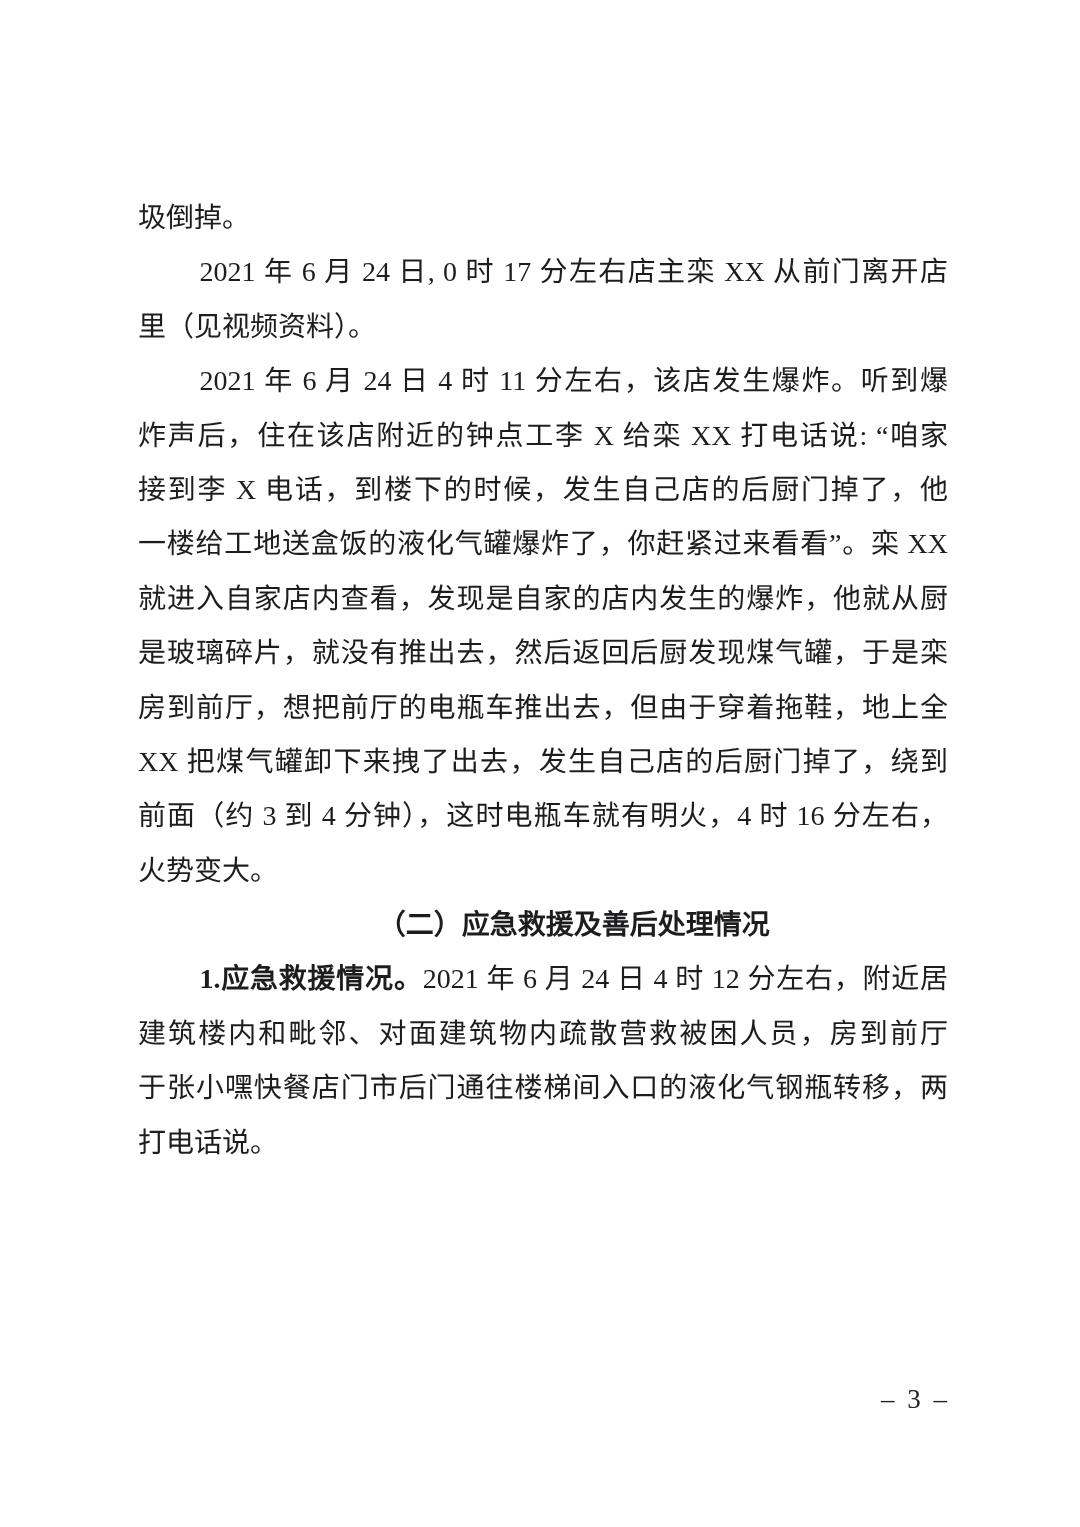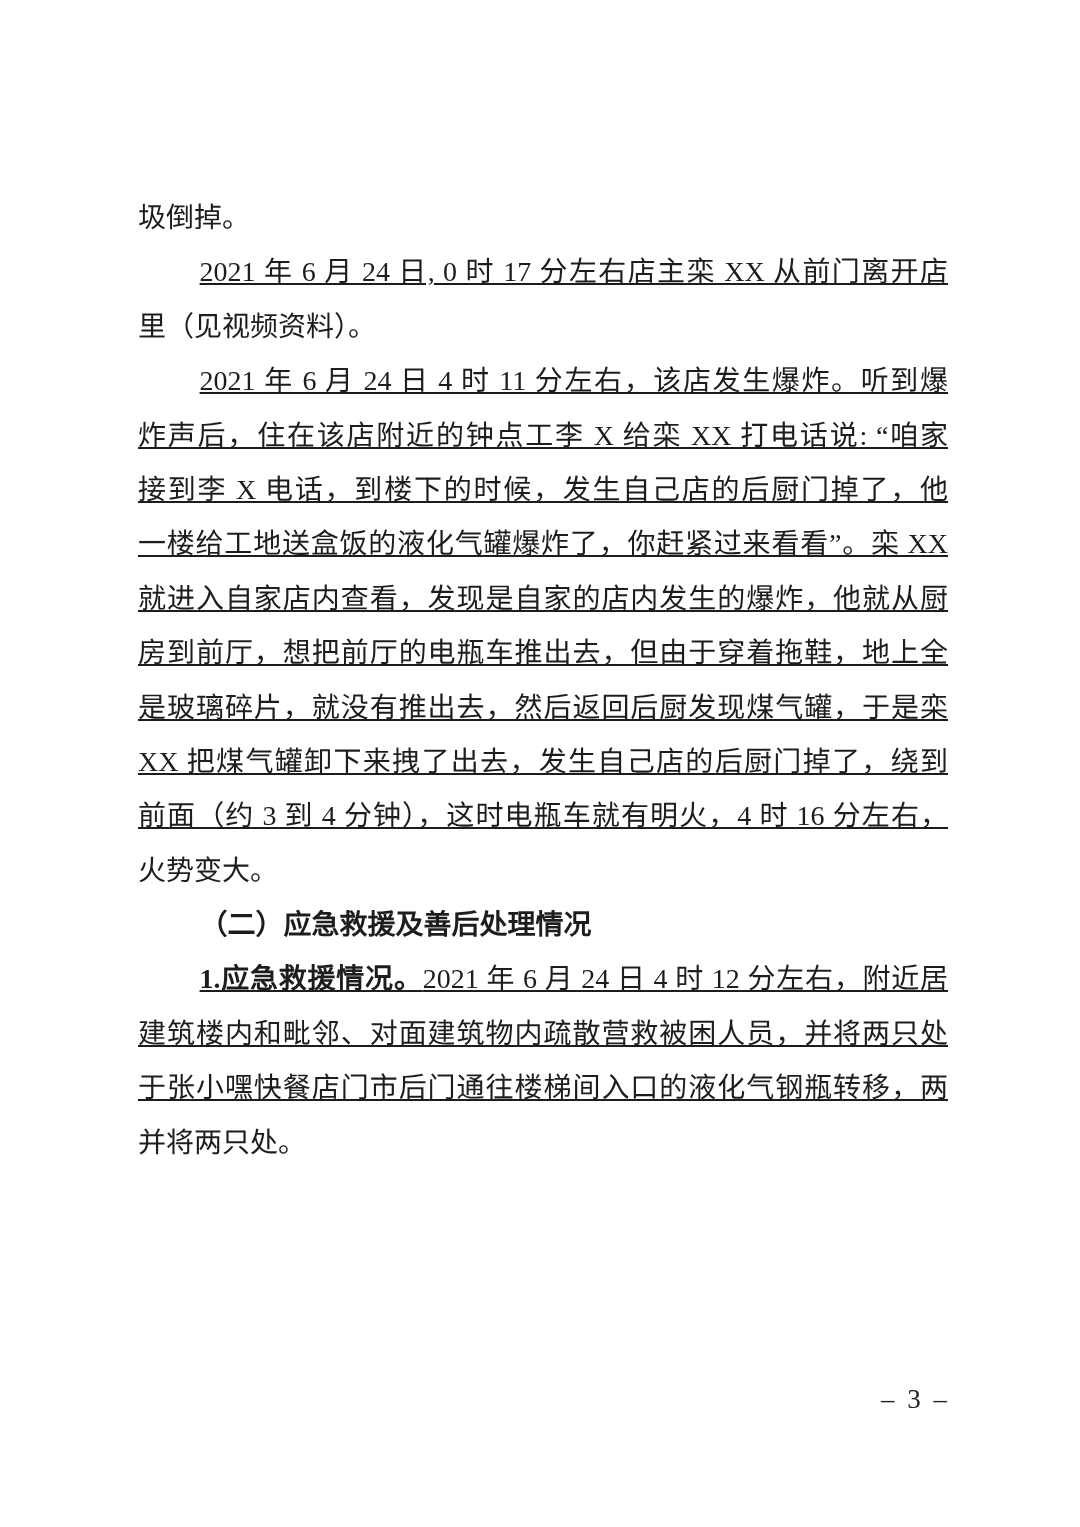--- a/index.html
+++ b/index.html
@@ -30,24 +30,24 @@
   }
   .para { margin: 0; padding: 0; }
   .line {
     height: 54.4px;
     overflow: hidden;
     text-align: left;
   }
   .line.just {
     text-align: justify;
     text-align-last: justify;
-    text-decoration: underline;
   }
   .line.indent {
     text-indent: 2.2em;
+    text-align: center;
   }
   .para.heading .line {
     font-weight: bold;
   }
   .b { font-weight: bold; }
   .page-number {
     position: absolute;
     top: 1384px;
     right: 130px;
     font-size: 27px;
@@ -68,30 +68,30 @@
       <div class="para">
         <div class="line indent just"><span>2021 年 6 月 24 日, 0 时 17 分左右店主栾 XX 从前门离开店</span></div>
         <div class="line"><span>里（见视频资料）。</span></div>
       </div>
       <div class="para">
         <div class="line indent just"><span>2021 年 6 月 24 日 4 时 11 分左右，该店发生爆炸。听到爆</span></div>
         <div class="line just"><span>炸声后，住在该店附近的钟点工李 X 给栾 XX 打电话说: “咱家</span></div>
         <div class="line just"><span>接到李 X 电话，到楼下的时候，发生自己店的后厨门掉了，他</span></div>
         <div class="line just"><span>一楼给工地送盒饭的液化气罐爆炸了，你赶紧过来看看”。栾 XX</span></div>
         <div class="line just"><span>就进入自家店内查看，发现是自家的店内发生的爆炸，他就从厨</span></div>
+        <div class="line just"><span>是玻璃碎片，就没有推出去，然后返回后厨发现煤气罐，于是栾</span></div>
         <div class="line just"><span>房到前厅，想把前厅的电瓶车推出去，但由于穿着拖鞋，地上全</span></div>
-        <div class="line just"><span>是玻璃碎片，就没有推出去，然后返回后厨发现煤气罐，于是栾</span></div>
         <div class="line just"><span>XX 把煤气罐卸下来拽了出去，发生自己店的后厨门掉了，绕到</span></div>
         <div class="line just"><span>前面（约 3 到 4 分钟），这时电瓶车就有明火，4 时 16 分左右，</span></div>
         <div class="line"><span>火势变大。</span></div>
       </div>
       <div class="para heading">
         <div class="line indent"><span class="b">（二）应急救援及善后处理情况</span></div>
       </div>
       <div class="para">
         <div class="line indent just"><span class="b">1.应急救援情况。</span><span>2021 年 6 月 24 日 4 时 12 分左右，附近居</span></div>
-        <div class="line just"><span>建筑楼内和毗邻、对面建筑物内疏散营救被困人员，并将两只处</span></div>
+        <div class="line just"><span>建筑楼内和毗邻、对面建筑物内疏散营救被困人员，房到前厅</span></div>
         <div class="line just"><span>于张小嘿快餐店门市后门通往楼梯间入口的液化气钢瓶转移，两</span></div>
-        <div class="line"><span>并将两只处。</span></div>
+        <div class="line"><span>打电话说。</span></div>
       </div>
     </div>
   <div class="page-number">– 3 –</div>
 </div>
 
 </body></html>

